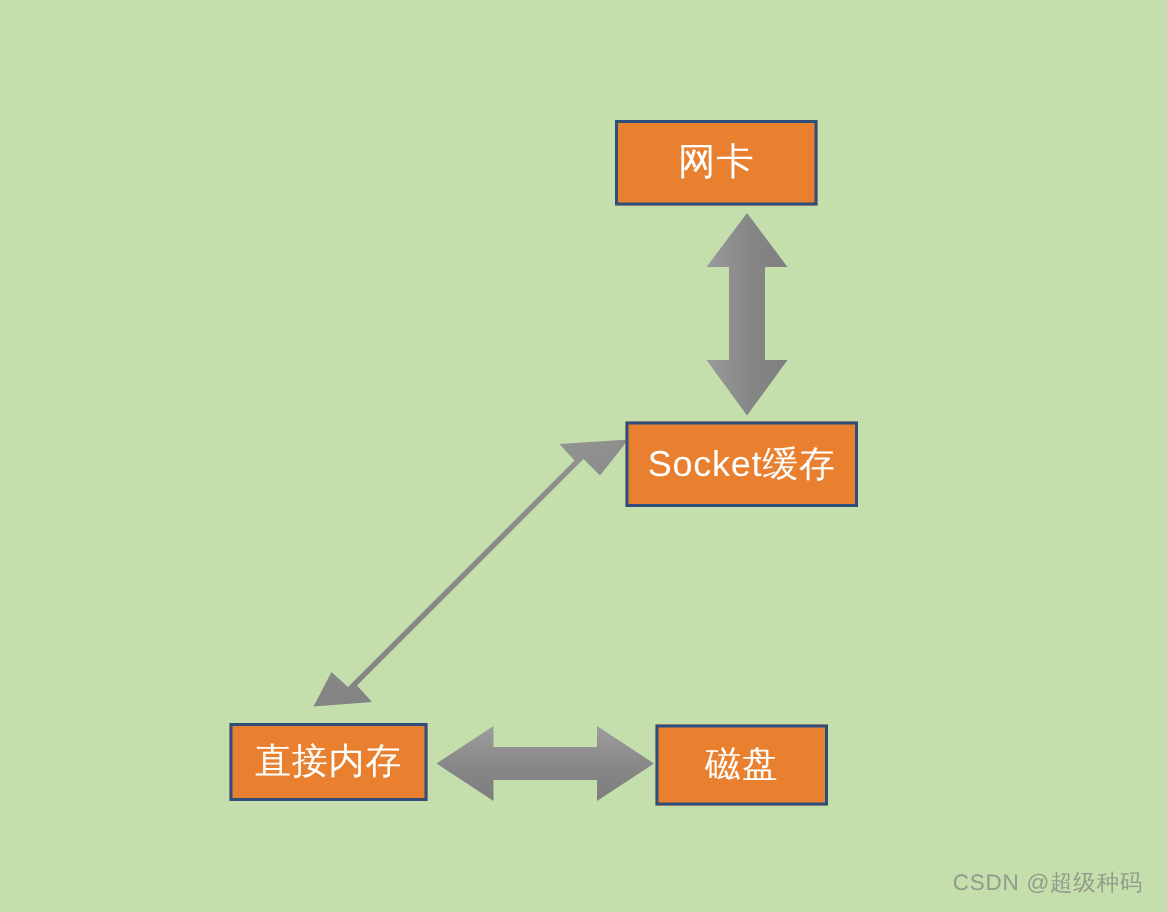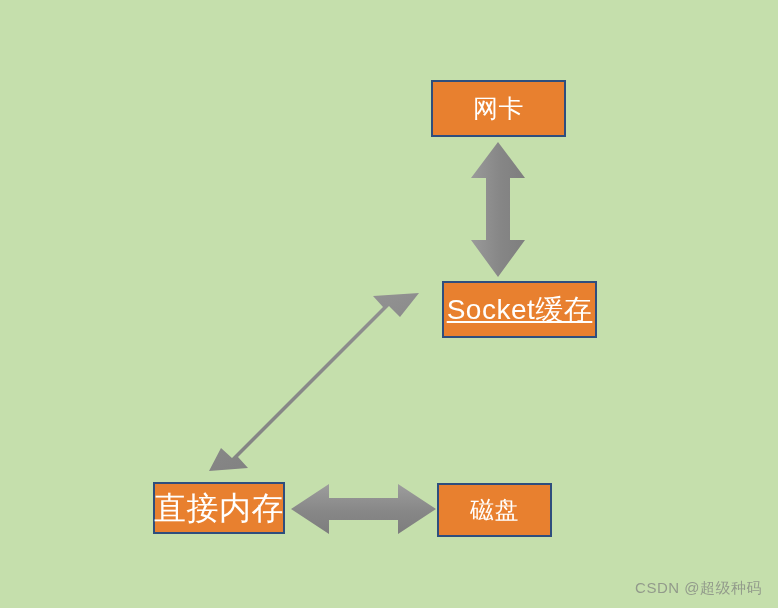--- a/index.html
+++ b/index.html
@@ -33,40 +33,39 @@
     border: 2px solid #2e4e7e;
     color: #ffffff;
     display: flex;
     align-items: center;
     justify-content: center;
     letter-spacing: 0.5px;
     white-space: nowrap;
     z-index: 5;
   }
   #node-nic {
-    left: 431px;
+    left: 410px;
     top: 80px;
     width: 135px;
     height: 57px;
     font-size: 25px;
   }
   #node-socket {
-    left: 442px;
+    left: 417px;
     top: 281px;
     width: 155px;
     height: 57px;
-    font-size: 28px;
-    text-decoration: underline;
+    font-size: 24px;
   }
   #node-direct-memory {
     left: 153px;
     top: 482px;
     width: 132px;
     height: 52px;
-    font-size: 32px;
+    font-size: 24px;
   }
   #node-disk {
     left: 437px;
     top: 483px;
     width: 115px;
     height: 54px;
     font-size: 24px;
   }
   .node-label {
     display: block;

